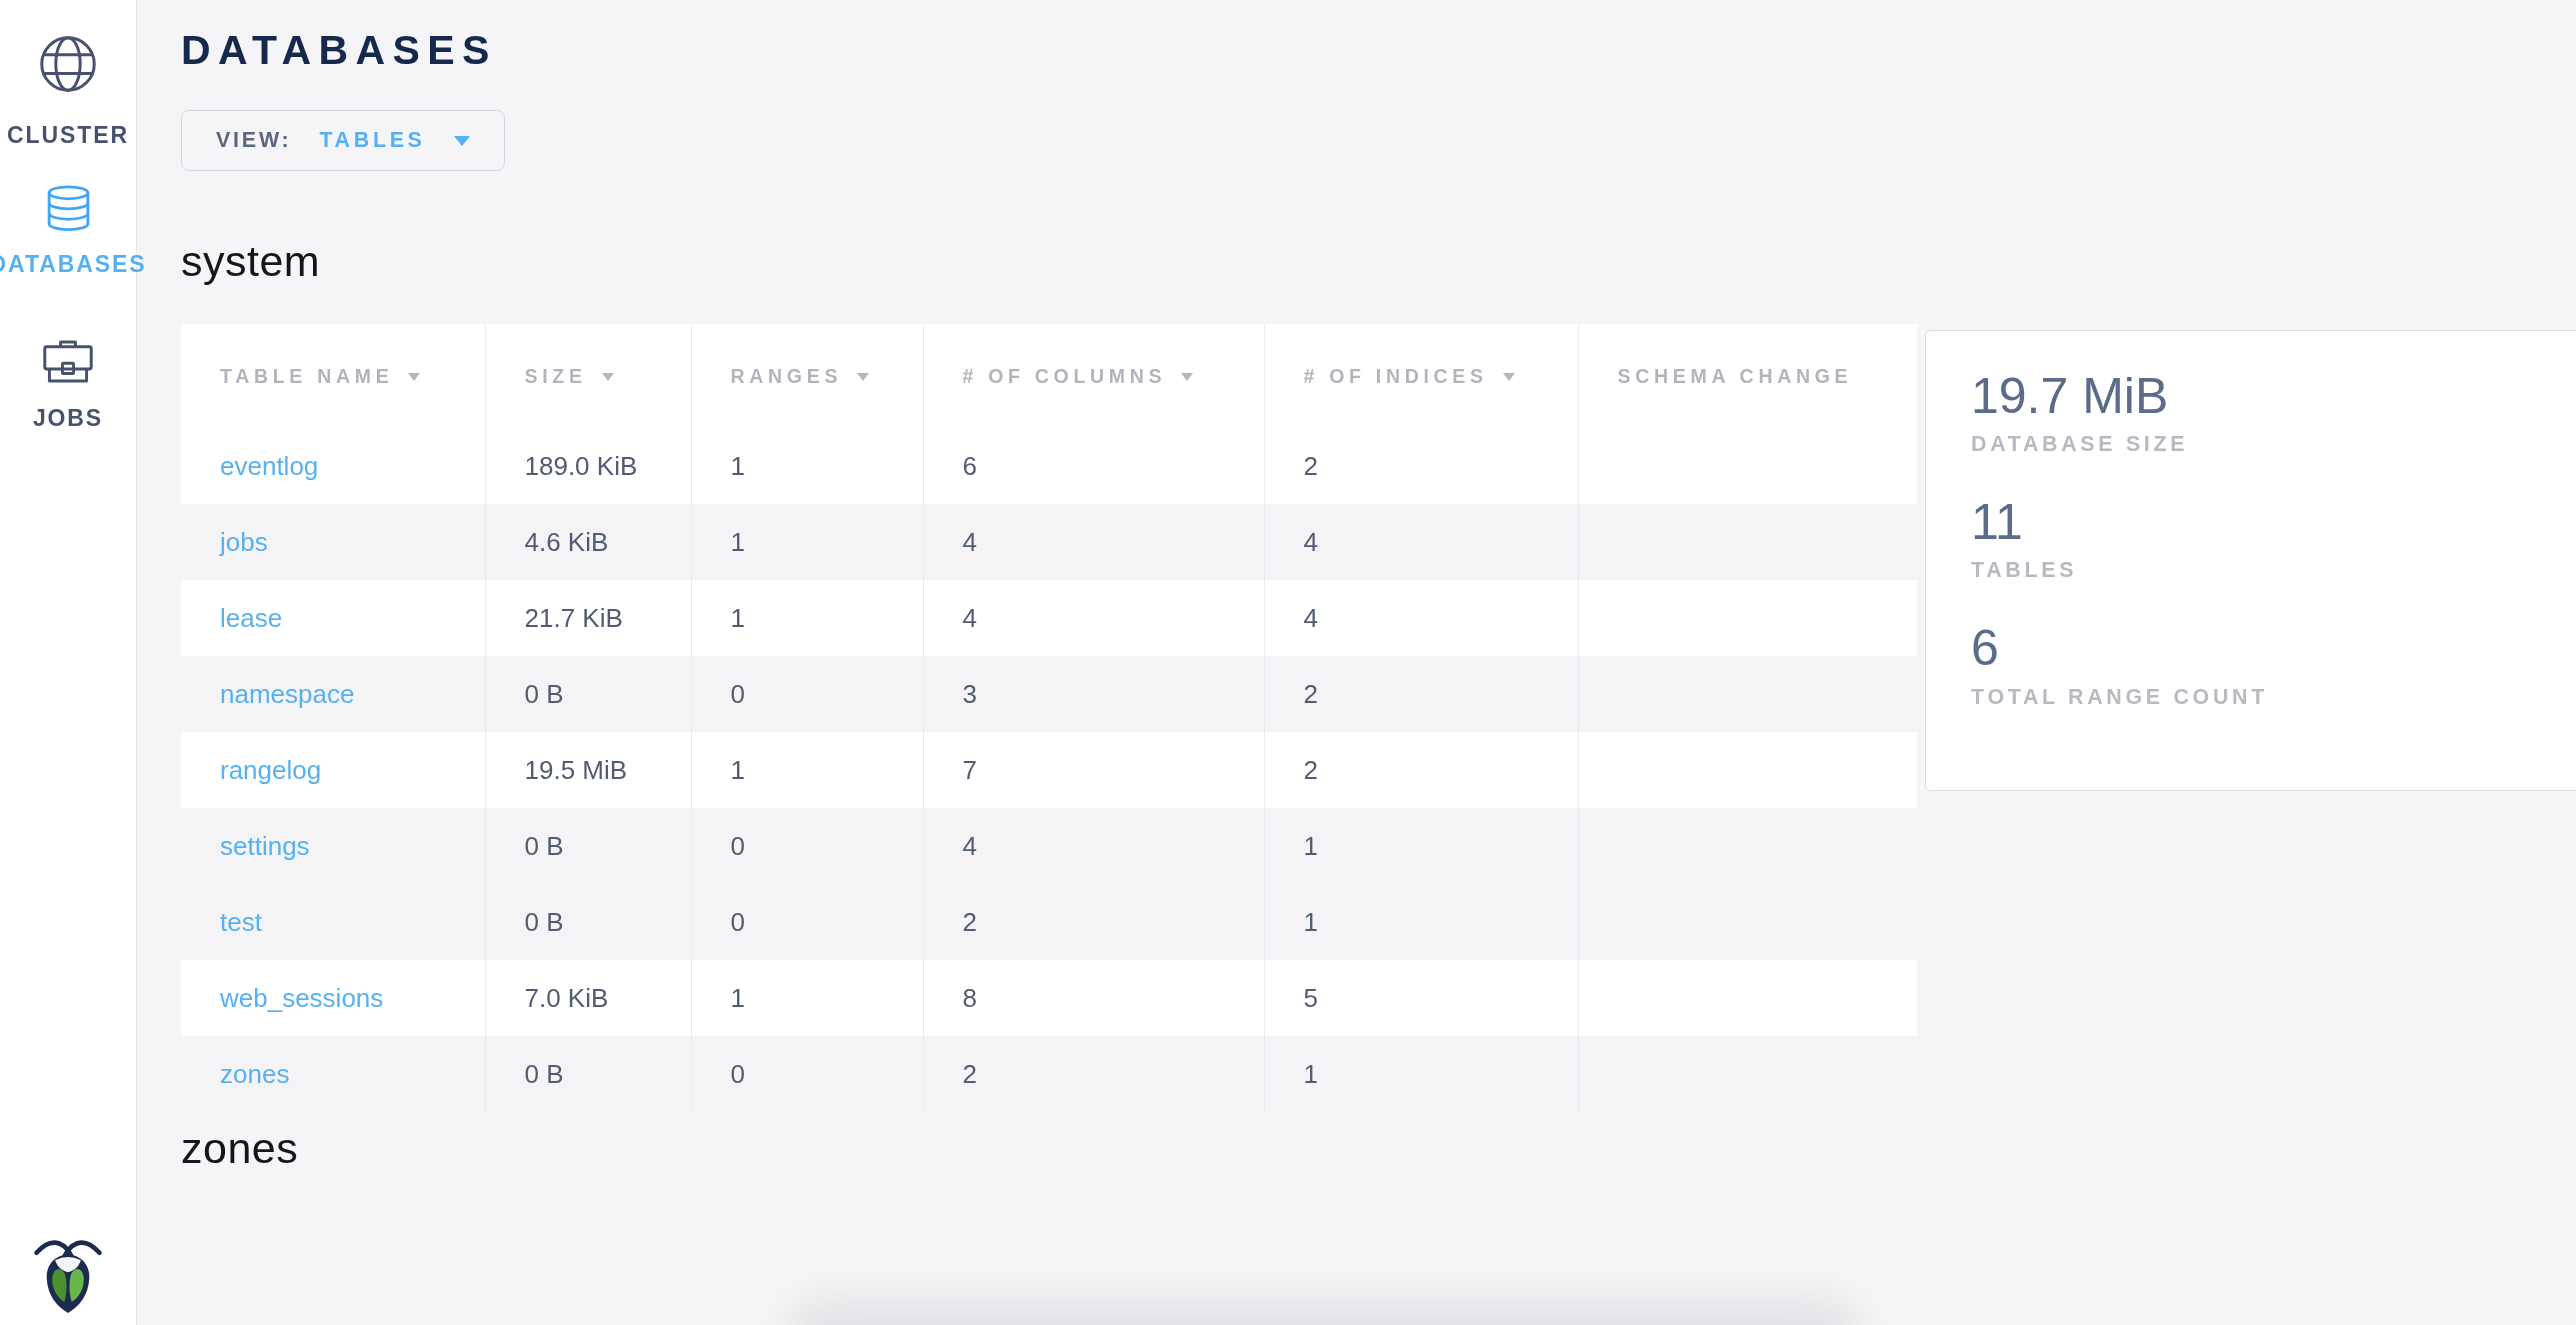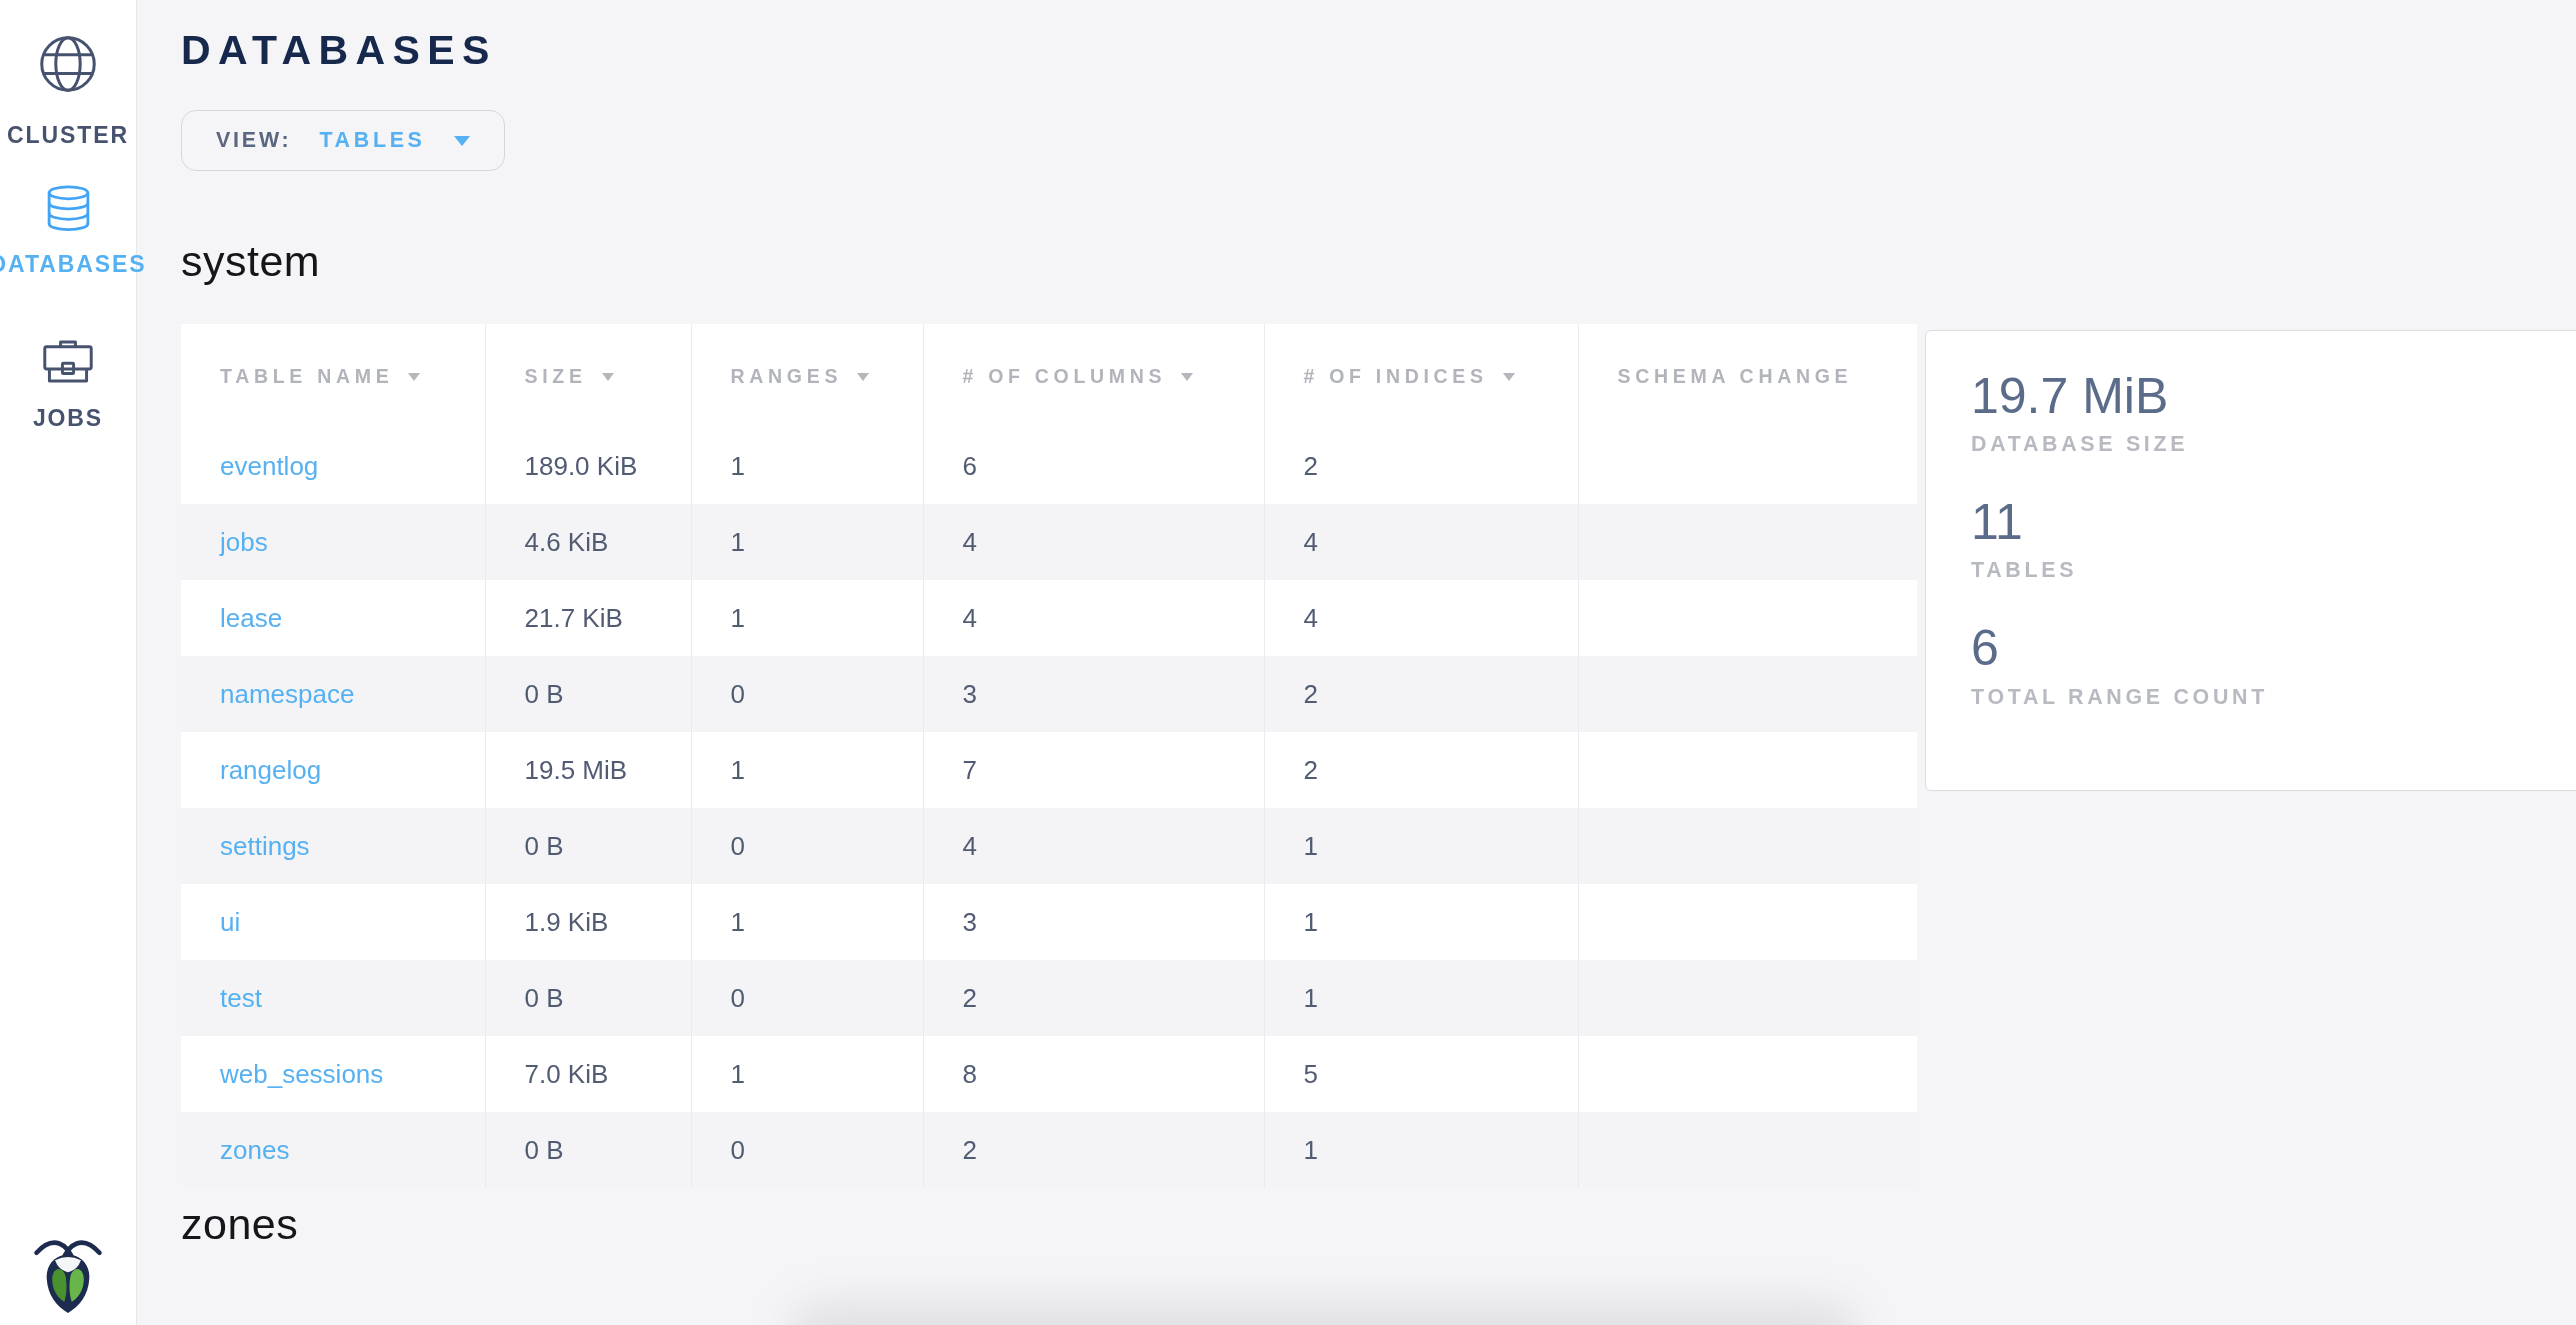--- a/index.html
+++ b/index.html
@@ -28,21 +28,21 @@
   .nav-item.jobs .nav-label{margin-top:20.5px;}
   .sidebar-logo{position:absolute;bottom:9.3px;left:0;width:136px;display:flex;justify-content:center;cursor:pointer;}
   
   .main{position:absolute;left:181px;top:0;width:2395px;}
   h1.page-title{
     margin:30px 0 0;font-size:41px;line-height:41px;font-weight:700;
     letter-spacing:7.4px;color:#16284b;
   }
   .view-box{
     margin-top:39px;display:inline-flex;align-items:center;height:61px;
-    padding:0 34px;border:1.9px solid #d5d6db;border-radius:15px;
+    padding:0 34px;border:1.9px solid #d5d6db;border-radius:8px;
     box-sizing:border-box;cursor:pointer;background:transparent;
   }
   .view-label{font-size:21.4px;font-weight:600;letter-spacing:2.8px;color:#5a6780;}
   .view-value{font-size:21.4px;font-weight:700;letter-spacing:3.7px;color:#55b1f2;margin-left:28px;}
   .view-caret{
     width:0;height:0;border-left:8.4px solid transparent;border-right:8.4px solid transparent;
     border-top:10.2px solid #55b1f2;margin-left:28px;
   }
   h2.db-name{
     margin:67px 0 0;font-size:43px;line-height:47px;font-weight:400;
@@ -218,28 +218,20 @@
             <td></td>
           </tr>
           <tr class="alt">
             <td><a class="tbl-link" href="#">settings</a></td>
             <td>0 B</td>
             <td>0</td>
             <td>4</td>
             <td>1</td>
             <td></td>
           </tr>
-          <tr>
-            <td><a class="tbl-link" href="#">ui</a></td>
-            <td>1.9 KiB</td>
-            <td>1</td>
-            <td>3</td>
-            <td>1</td>
-            <td></td>
-          </tr>
           <tr class="alt">
             <td><a class="tbl-link" href="#">test</a></td>
             <td>0 B</td>
             <td>0</td>
             <td>2</td>
             <td>1</td>
             <td></td>
           </tr>
           <tr>
             <td><a class="tbl-link" href="#">web_sessions</a></td>

